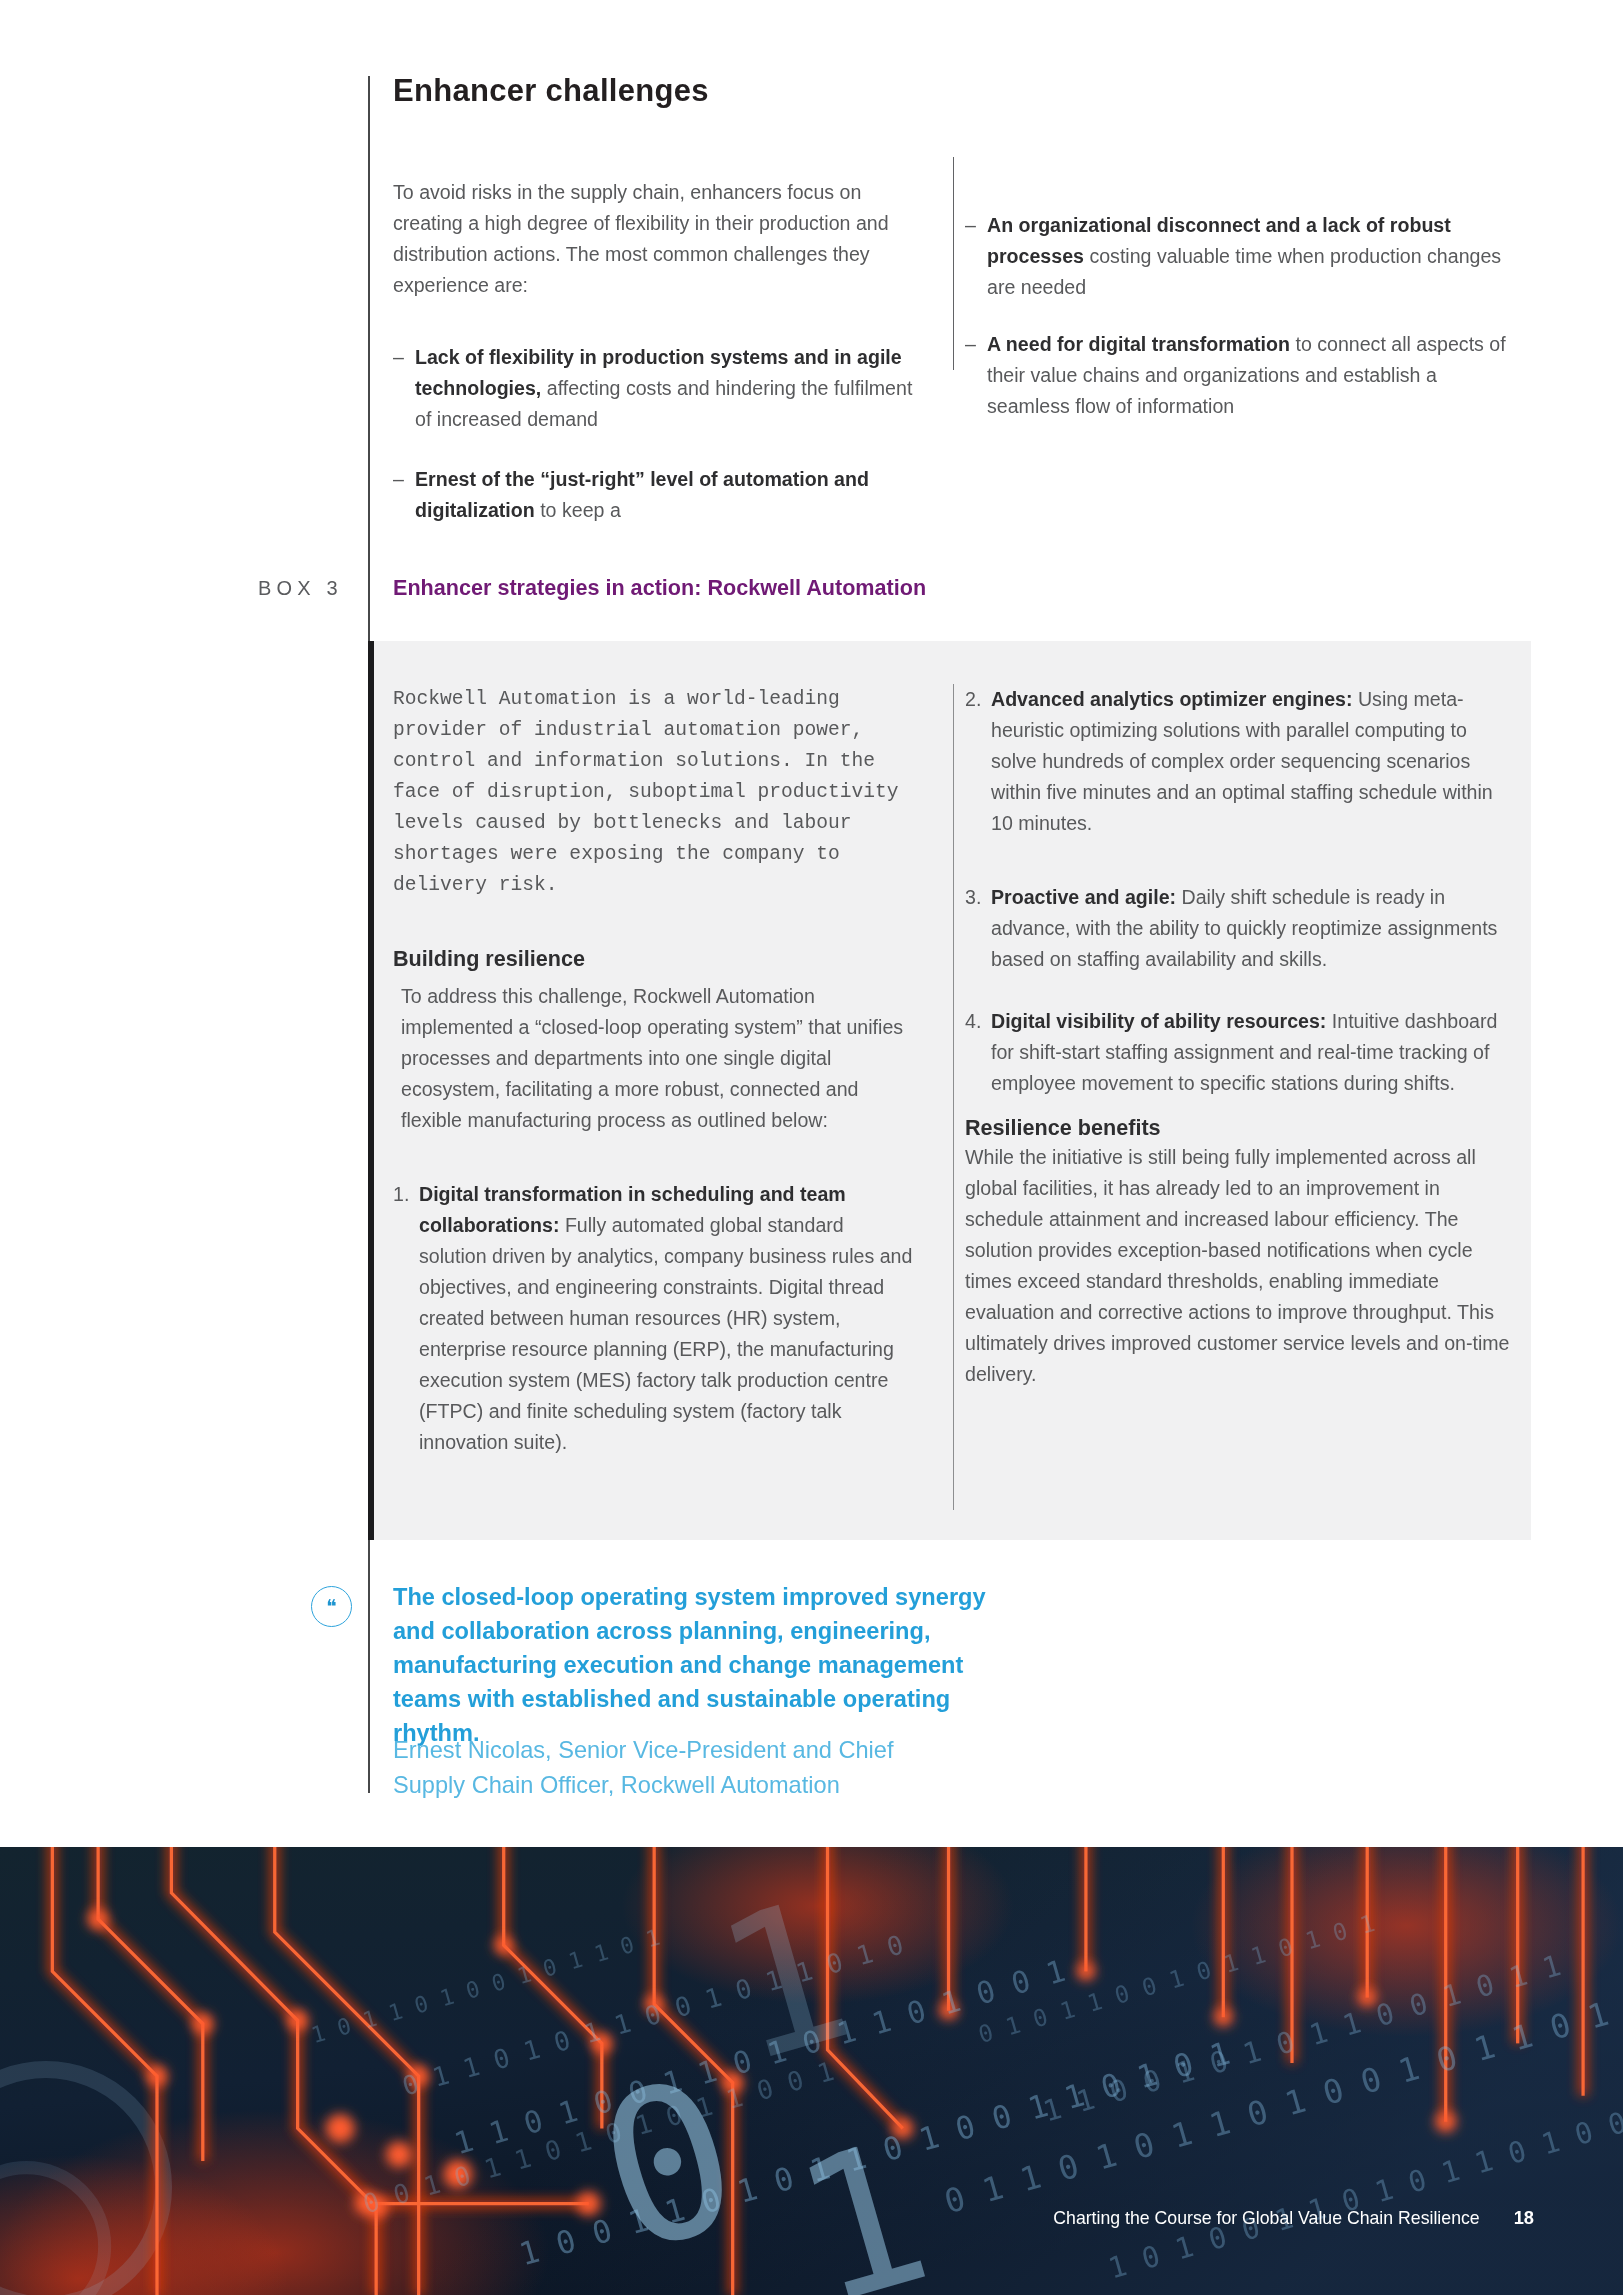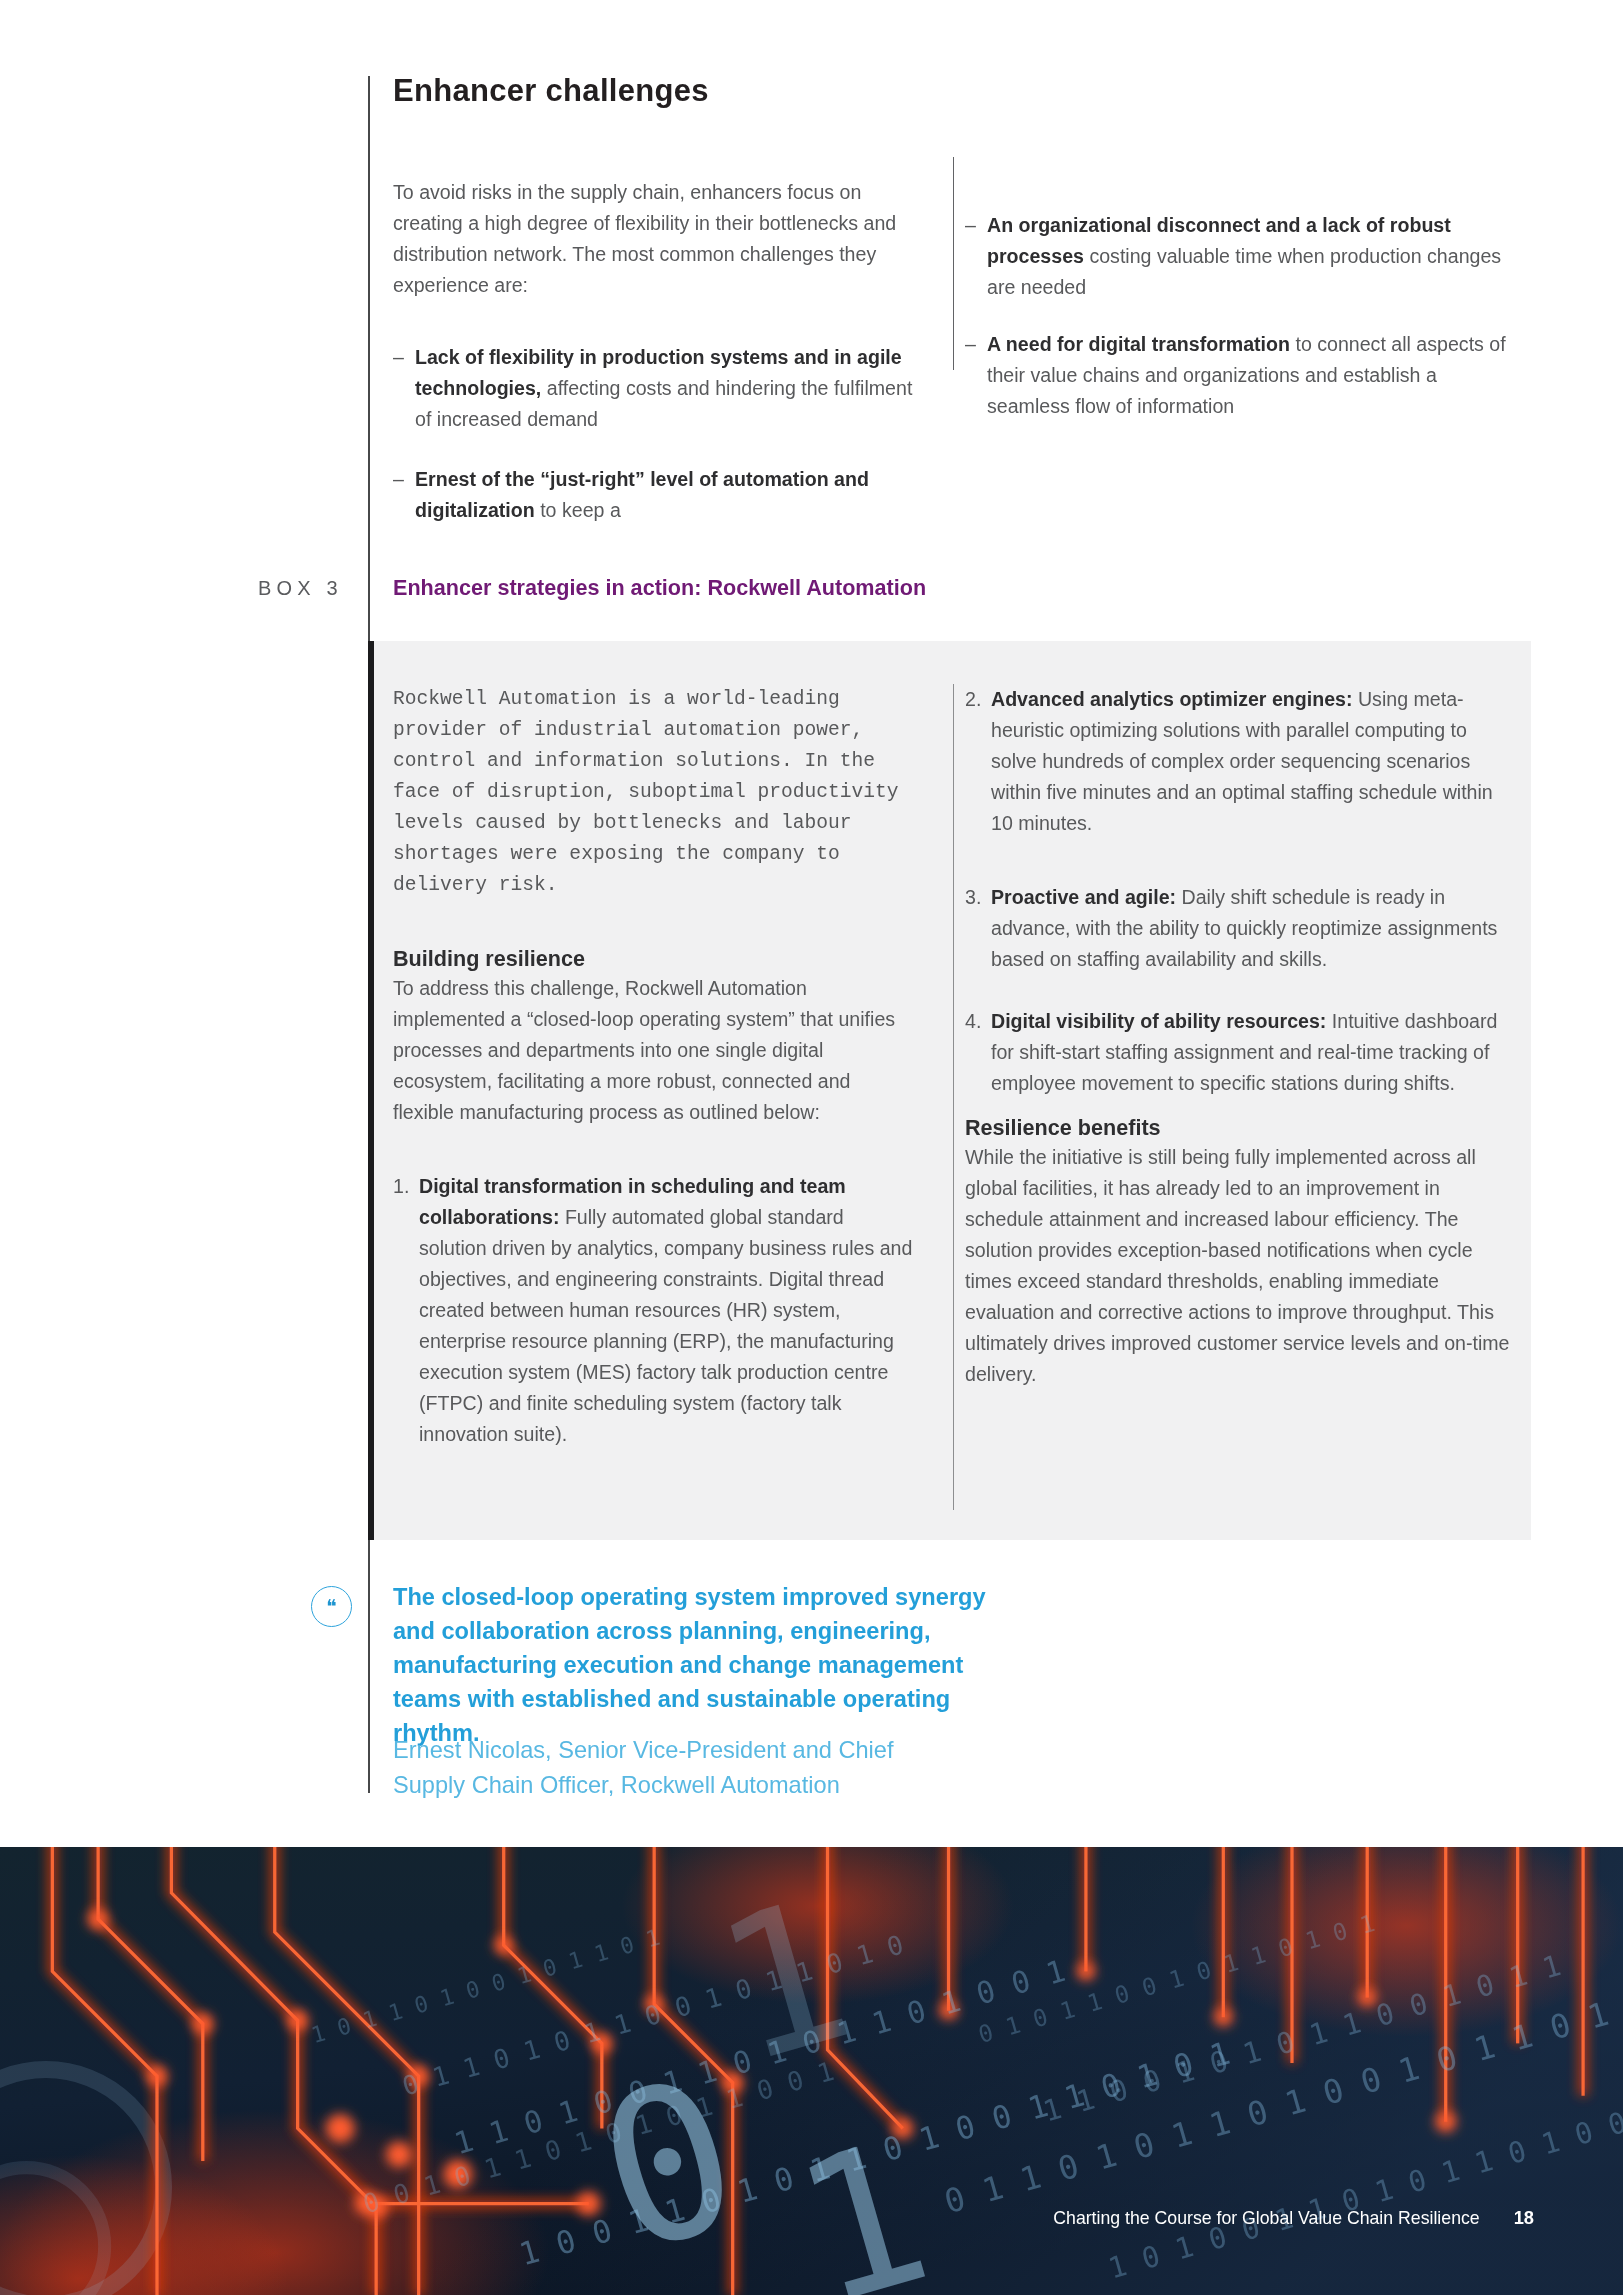--- a/index.html
+++ b/index.html
@@ -50,21 +50,21 @@
 </style>
 </head>
 <body>
 
 <div class="abs vrule"></div>
 <div class="abs divider-top"></div>
 
 <h1 class="abs page-title" style="margin:0;">Enhancer challenges</h1>
 
 <div class="col col-intro-left body-text">
-  <p style="margin:0;">To avoid risks in the supply chain, enhancers focus on creating a high degree of flexibility in their bottlenecks and distribution network. The most common challenges they experience are:</p>
+  <p style="margin:0;">To avoid risks in the supply chain, enhancers focus on creating a high degree of flexibility in their production and distribution actions. The most common challenges they experience are:</p>
   <div class="bullet mt62">
     <span class="dash">–</span>
     <div><b class="bold-dark">Lack of flexibility in production systems and in agile technologies,</b><span> affecting costs and hindering the fulfilment of increased demand</span></div>
   </div>
   <div class="bullet mt44">
     <span class="dash">–</span>
     <div><b class="bold-dark">Ernest of the “just-right” level of automation and digitalization</b><span> to keep a</span></div>
   </div>
 </div>
 
@@ -81,21 +81,21 @@
 
 <div class="abs box-label">BOX 3</div>
 <div class="abs box-title">Enhancer strategies in action: Rockwell Automation</div>
 
 <div class="abs gray-box"></div>
 <div class="abs divider-box"></div>
 
 <div class="col col-box-left body-text">
   <p style="margin:0;font-family:Liberation Mono, monospace;">Rockwell Automation is a world-leading provider of industrial automation power, control and information solutions. In the face of disruption, suboptimal productivity levels caused by bottlenecks and labour shortages were exposing the company to delivery risk.</p>
   <div class="sub-heading mt66">Building resilience</div>
-  <p class="mt50" style="margin:0;">To address this challenge, Rockwell Automation implemented a “closed-loop operating system” that unifies processes and departments into one single digital ecosystem, facilitating a more robust, connected and flexible manufacturing process as outlined below:</p>
+  <p class="mt50" style="margin:8px;">To address this challenge, Rockwell Automation implemented a “closed-loop operating system” that unifies processes and departments into one single digital ecosystem, facilitating a more robust, connected and flexible manufacturing process as outlined below:</p>
   <div class="nitem mt66">
     <span class="num">1.</span>
     <div><b class="bold-dark">Digital transformation in scheduling and team collaborations:</b><span> Fully automated global standard solution driven by analytics, company business rules and objectives, and engineering constraints. Digital thread created between human resources (HR) system, enterprise resource planning (ERP), the manufacturing execution system (MES) factory talk production centre (FTPC) and finite scheduling system (factory talk innovation suite).</span></div>
   </div>
 </div>
 
 <div class="col col-box-right body-text">
   <div class="nitem">
     <span class="num">2.</span>
     <div><b class="bold-dark">Advanced analytics optimizer engines:</b><span> Using meta-heuristic optimizing solutions with parallel computing to solve hundreds of complex order sequencing scenarios within five minutes and an optimal staffing schedule within 10 minutes.</span></div>

